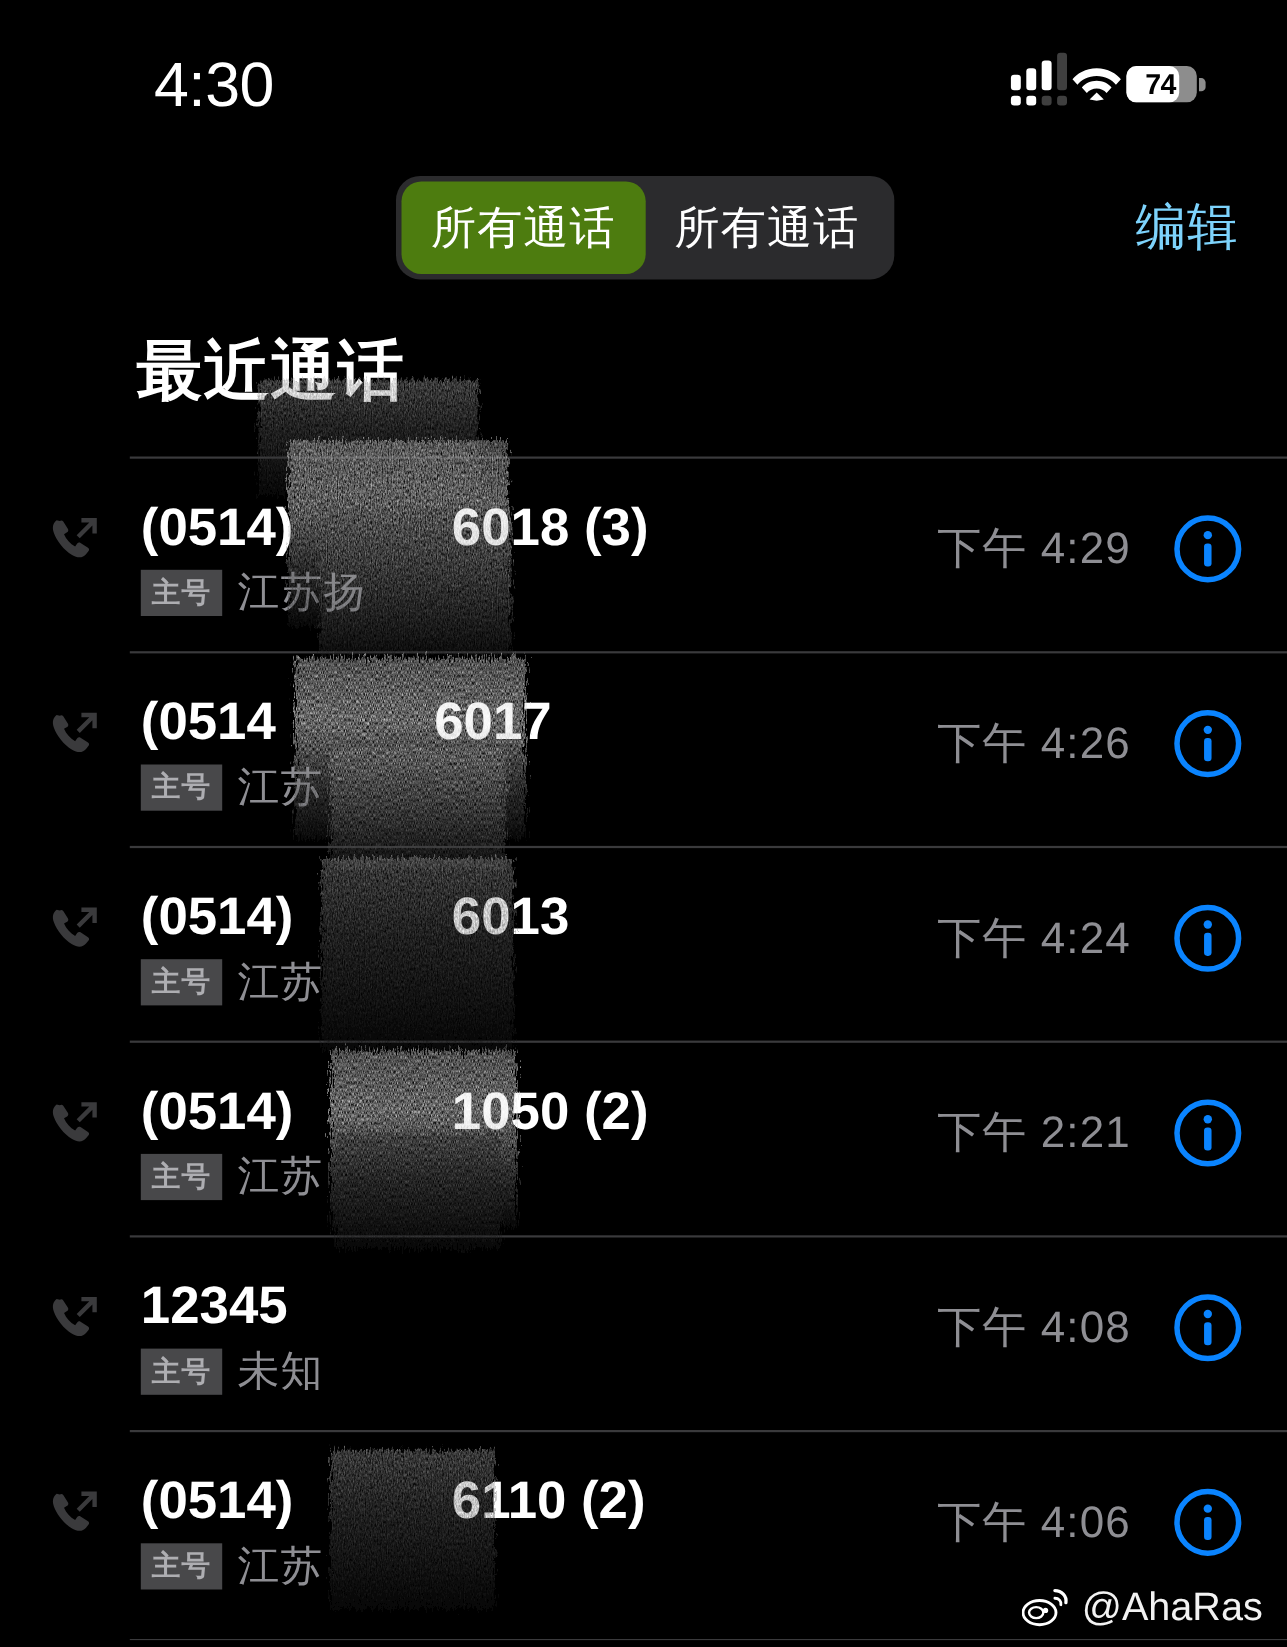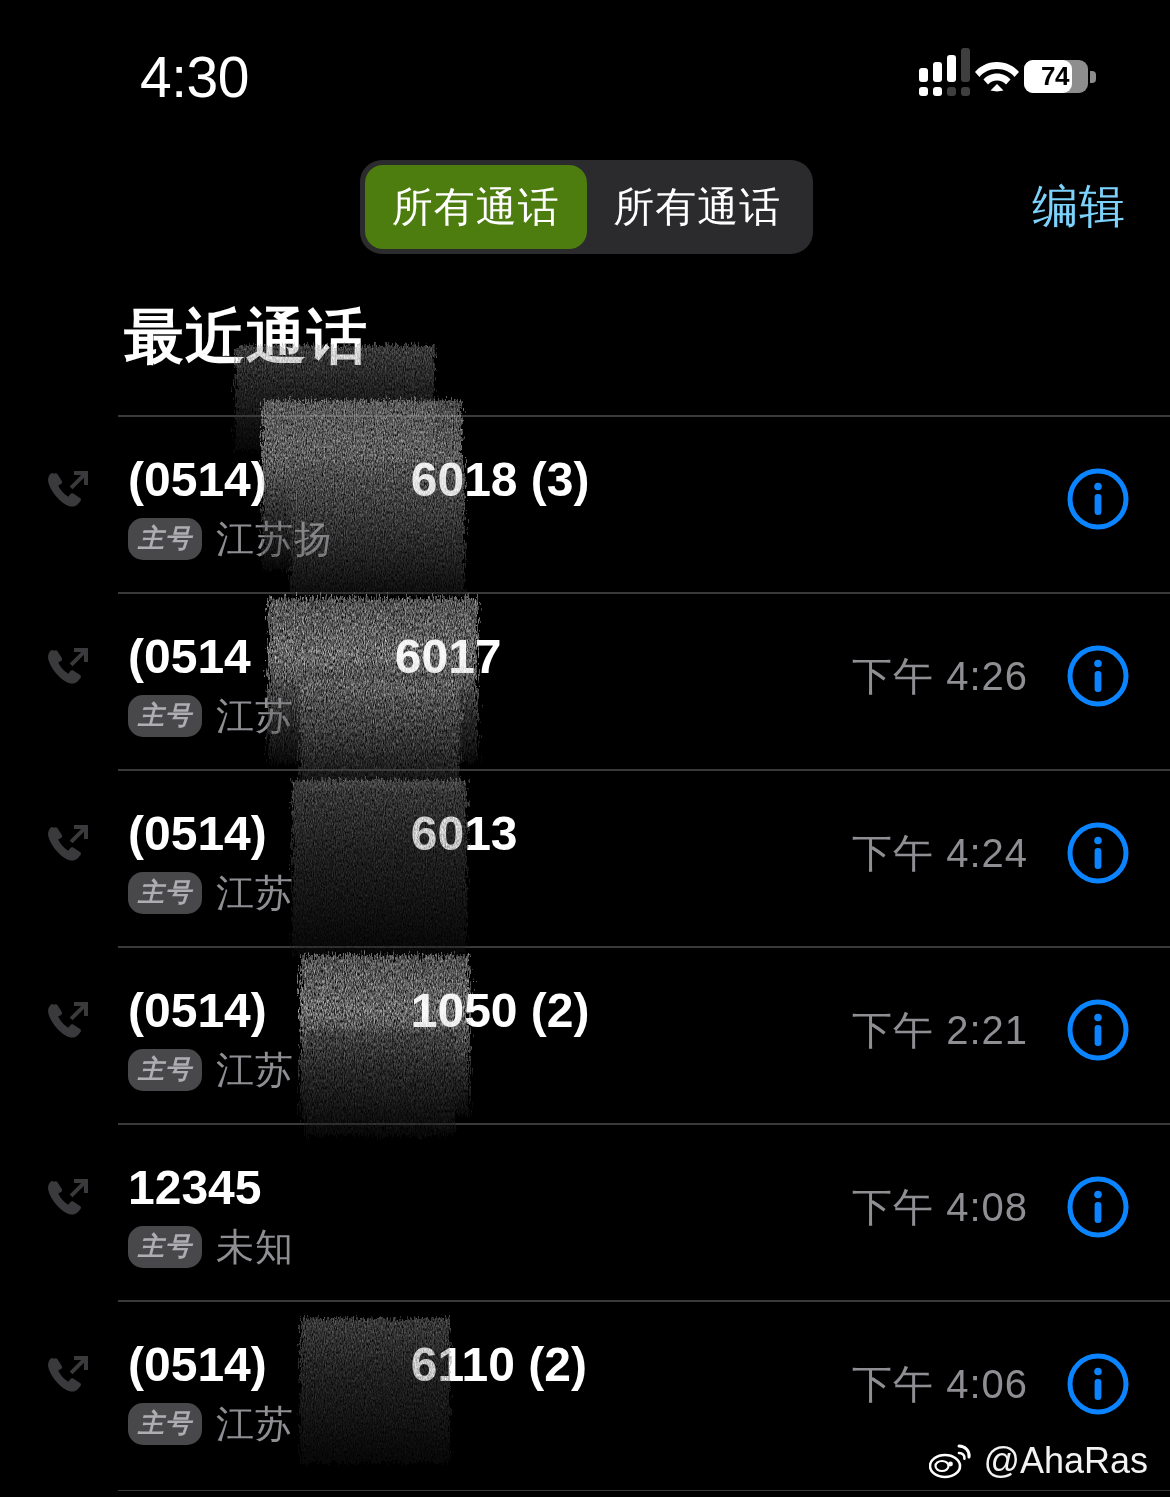--- a/index.html
+++ b/index.html
@@ -216,25 +216,24 @@
     align-items: center;
     gap: 14px;
     margin-top: 8px;
   }
   .badge-main {
     display: inline-block;
     background: #48484a;
     color: #aeaeb2;
     font-size: 26px;
     font-weight: 600;
-    border-radius: 15px;
+    border-radius: 0;
     padding: 4px 10px 6px 10px;
     line-height: 32px;
     letter-spacing: 1px;
-    font-style: italic;
   }
   .row-loc {
     font-size: 38px;
     color: #8e8e93;
     letter-spacing: 1px;
     line-height: 44px;
     white-space: nowrap;
   }
   .row-time {
     position: absolute;
@@ -353,20 +352,21 @@
         <path d="M9.5 8 C6.5 10.5 5 14 7 19.5 C9.5 26.5 16 35 23.5 39.5 C29 42.8 33.5 42 36.2 38.8 L38.5 36 C39.3 35 39.1 33.7 38 33 L31.2 28.6 C30.2 27.9 28.9 28.2 28.2 29.2 L26.3 31.8 C21.8 29.2 18.2 25.2 16.2 20.6 L19 18.9 C20.1 18.3 20.4 16.9 19.8 15.9 L15.5 9.2 C14.8 8.1 13.4 7.9 12.4 8.7 Z" fill="#3a3a3c"></path>
         <path d="M32 6 L46 6 L46 20 L42 20 L42 12.8 L30.5 24.3 L27.7 21.5 L39.2 10 L32 10 Z" fill="#3a3a3c"></path>
       </svg>
       <div class="row-main">
         <div class="row-number">(0514)　　　6018 (3)</div>
         <div class="row-sub">
           <span class="badge-main">主号</span>
           <span class="row-loc">江苏扬</span>
         </div>
       </div>
+      <div class="row-time">下午 4:29</div>
       <svg class="info-btn" viewBox="0 0 64 64">
         <circle cx="32" cy="32" r="28" fill="none" stroke="#0a84ff" stroke-width="5"></circle>
         <circle cx="32" cy="19.5" r="3.8" fill="#0a84ff"></circle>
         <rect x="28.6" y="27" width="6.8" height="21" rx="3" fill="#0a84ff"></rect>
       </svg>
     </div>
 
     <div class="call-row">
       <div class="row-sep"></div>
       <svg class="call-icon" viewBox="0 0 50 50">

